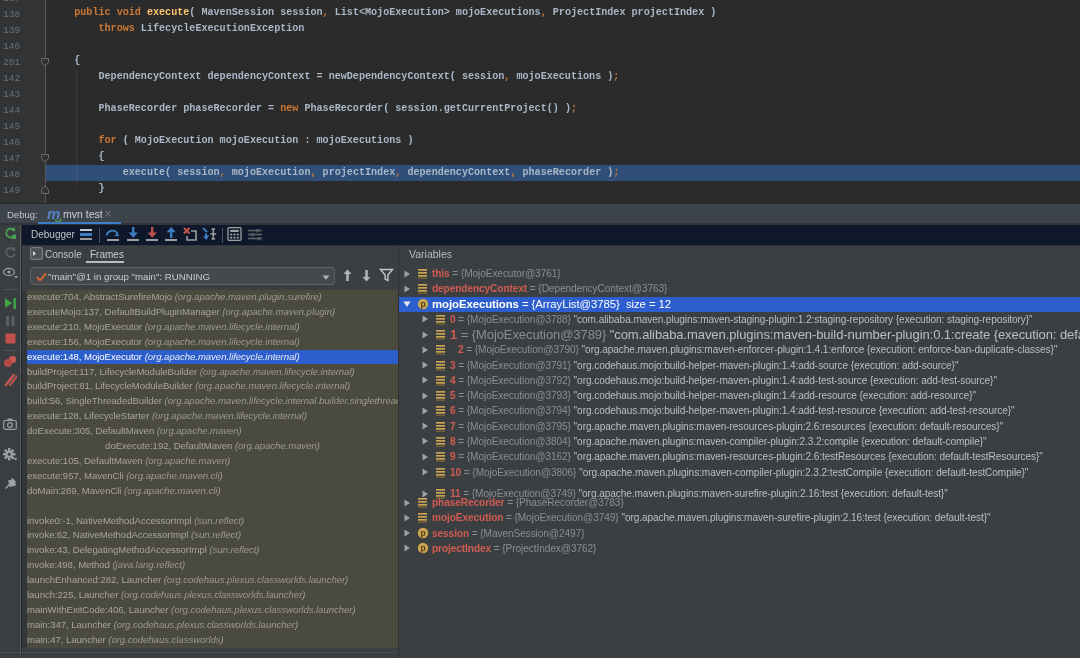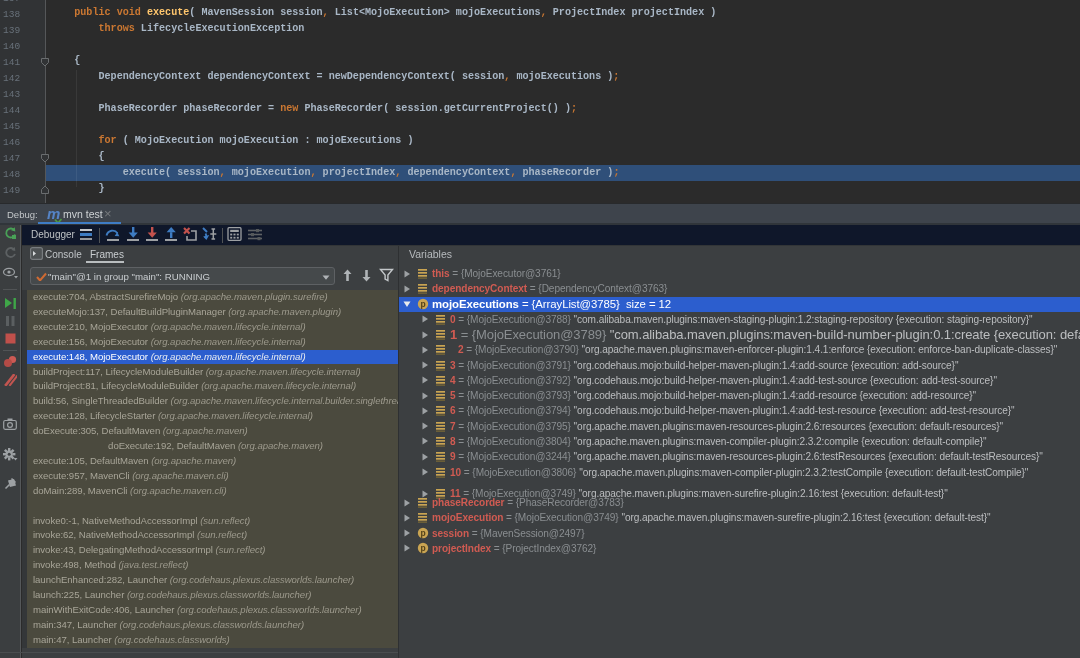--- a/index.html
+++ b/index.html
@@ -6,38 +6,38 @@
 .abs{position:absolute;}
 .codeln{position:absolute;left:50px;height:16px;line-height:16px;
  font-family:"Liberation Mono",monospace;font-size:10.1px;font-weight:bold;
  color:#a9b7c6;white-space:pre;}
 .lnum{position:absolute;left:3px;height:16px;line-height:16px;
  font-size:9.5px;color:#68717a;font-family:"Liberation Mono",monospace;}
 .kw{color:#cc7832;}
 .mth{color:#ffc66d;}
 .pn{color:#cc7832;}
 .frow{position:absolute;left:0;width:100%;height:15px;line-height:15px;
- font-size:9.6px;color:#a8a598;white-space:pre;overflow:hidden;padding-left:6px;letter-spacing:-0.05px;}
+ font-size:9.6px;color:#a8a598;white-space:pre;overflow:hidden;letter-spacing:-0.05px;}
 .frow i{color:#9d9a8d;}
 .vrow{position:absolute;left:0;width:100%;height:15.27px;line-height:15.27px;
  font-size:11px;color:#8a8e91;white-space:pre;overflow:hidden;}
 .vname{color:#d05b52;font-weight:bold;}
 .vval{color:#8a8e91;}
 .vstr{color:#bcbec0;}
 </style></head><body>
 <div class="abs" style="left:0;top:0;width:1080px;height:203px;background:#2b2b2b;overflow:hidden;">
     <div class="abs" style="left:0;top:0;width:45px;height:203px;background:#313335;"></div>
     <div class="abs" style="left:45px;top:0;width:1px;height:203px;background:#555759;"></div>
     <div class="abs" style="left:46px;top:165px;width:1034px;height:16px;background:#2f4f79;"></div>
     <div class="abs" style="left:76px;top:70px;width:1px;height:117px;background:rgba(255,255,255,0.07);"></div>
     <div class="lnum" style="top:-9px;">137</div>
     <div class="lnum" style="top:7px;">138</div>
     <div class="lnum" style="top:23px;">139</div>
     <div class="lnum" style="top:39px;">140</div>
-    <div class="lnum" style="top:55px;">141</div>
+    <div class="lnum" style="top:55px;">201</div>
     <div class="lnum" style="top:71px;">142</div>
     <div class="lnum" style="top:87px;">143</div>
     <div class="lnum" style="top:103px;">144</div>
     <div class="lnum" style="top:119px;">145</div>
     <div class="lnum" style="top:135px;">146</div>
     <div class="lnum" style="top:151px;">147</div>
     <div class="lnum" style="top:167px;">148</div>
     <div class="lnum" style="top:183px;">149</div>
     <div class="codeln" style="top:5px;">    <span class="kw">public void </span><span class="mth">execute</span>( MavenSession session<span class="pn">,</span> List&lt;MojoExecution&gt; mojoExecutions<span class="pn">,</span> ProjectIndex projectIndex )</div>
     <div class="codeln" style="top:21px;">        <span class="kw">throws</span> LifecycleExecutionException</div>
@@ -234,21 +234,21 @@
     <div class="frow" style="top:104.3px;height:14.9px;line-height:14.9px;">build:56, SingleThreadedBuilder <i>(org.apache.maven.lifecycle.internal.builder.singlethreaded)</i></div>
     <div class="frow" style="top:119.2px;height:14.9px;line-height:14.9px;">execute:128, LifecycleStarter <i>(org.apache.maven.lifecycle.internal)</i></div>
     <div class="frow" style="top:134.1px;height:14.9px;line-height:14.9px;">doExecute:305, DefaultMaven <i>(org.apache.maven)</i></div>
     <div class="frow" style="top:149.0px;height:14.9px;line-height:14.9px;text-align:center;">doExecute:192, DefaultMaven <i>(org.apache.maven)</i></div>
     <div class="frow" style="top:163.9px;height:14.9px;line-height:14.9px;">execute:105, DefaultMaven <i>(org.apache.maven)</i></div>
     <div class="frow" style="top:178.8px;height:14.9px;line-height:14.9px;">execute:957, MavenCli <i>(org.apache.maven.cli)</i></div>
     <div class="frow" style="top:193.7px;height:14.9px;line-height:14.9px;">doMain:289, MavenCli <i>(org.apache.maven.cli)</i></div>
     <div class="frow" style="top:223.5px;height:14.9px;line-height:14.9px;">invoke0:-1, NativeMethodAccessorImpl <i>(sun.reflect)</i></div>
     <div class="frow" style="top:238.4px;height:14.9px;line-height:14.9px;">invoke:62, NativeMethodAccessorImpl <i>(sun.reflect)</i></div>
     <div class="frow" style="top:253.3px;height:14.9px;line-height:14.9px;">invoke:43, DelegatingMethodAccessorImpl <i>(sun.reflect)</i></div>
-    <div class="frow" style="top:268.2px;height:14.9px;line-height:14.9px;">invoke:498, Method <i>(java.test.reflect)</i></div>
+    <div class="frow" style="top:268.2px;height:14.9px;line-height:14.9px;">invoke:498, Method <i>(java.lang.reflect)</i></div>
     <div class="frow" style="top:283.1px;height:14.9px;line-height:14.9px;">launchEnhanced:282, Launcher <i>(org.codehaus.plexus.classworlds.launcher)</i></div>
     <div class="frow" style="top:298.0px;height:14.9px;line-height:14.9px;">launch:225, Launcher <i>(org.codehaus.plexus.classworlds.launcher)</i></div>
     <div class="frow" style="top:312.9px;height:14.9px;line-height:14.9px;">mainWithExitCode:406, Launcher <i>(org.codehaus.plexus.classworlds.launcher)</i></div>
     <div class="frow" style="top:327.8px;height:14.9px;line-height:14.9px;">main:347, Launcher <i>(org.codehaus.plexus.classworlds.launcher)</i></div>
     <div class="frow" style="top:342.7px;height:14.9px;line-height:14.9px;">main:47, Launcher <i>(org.codehaus.classworlds)</i></div>
   </div>
 <div class="abs" style="left:22px;top:647.6px;width:377px;height:10.4px;background:#3c3f41;"></div>
 <div class="abs" style="left:0;top:652px;width:1080px;height:1px;background:#4a4d4f;"></div>
 <div class="abs" style="left:398px;top:246px;width:1px;height:412px;background:#2e3032;"></div>
 <div class="abs" style="left:399px;top:264px;width:681px;height:394px;background:#3c3f41;overflow:hidden;">
@@ -370,21 +370,21 @@
       </svg><div class="abs" style="left:51px;top:0;width:630px;height:15.27px;line-height:15.5px;font-size:10.1px;letter-spacing:-0.08px;white-space:pre;overflow:hidden;"><span class="vname">8</span><span class="vval"> = {MojoExecution@3804}</span> <span class="vstr">"org.apache.maven.plugins:maven-compiler-plugin:2.3.2:compile {execution: default-compile}"</span></div></div>
     <div class="vrow" style="top:185.24px;"><svg class="abs" style="left:22px;top:3.5px;" width="8" height="8" viewBox="0 0 8 8">
         <path d="M1.5 0.5 l5.5 3.5 l-5.5 3.5 z" fill="#9da1a4"></path>
       </svg><svg class="abs" style="left:36px;top:2px;" width="11" height="11" viewBox="0 0 11 11">
         <g fill="#c9a452">
           <rect x="1" y="1" width="9" height="1.7"></rect>
           <rect x="1" y="4" width="9" height="1.7"></rect>
           <rect x="1" y="7" width="9" height="1.7"></rect>
         </g>
         <rect x="1" y="9.6" width="9" height="1" fill="#8a7334"></rect>
-      </svg><div class="abs" style="left:51px;top:0;width:630px;height:15.27px;line-height:15.5px;font-size:10.1px;letter-spacing:-0.08px;white-space:pre;overflow:hidden;"><span class="vname">9</span><span class="vval"> = {MojoExecution@3244}</span> <span class="vstr">"org.apache.maven.plugins:maven-resources-plugin:2.6:testResources {execution: default-testResources}"</span></div></div>
+      </svg><div class="abs" style="left:51px;top:0;width:630px;height:15.27px;line-height:15.5px;font-size:10.1px;letter-spacing:-0.08px;white-space:pre;overflow:hidden;"><span class="vname">9</span><span class="vval"> = {MojoExecution@3162}</span> <span class="vstr">"org.apache.maven.plugins:maven-resources-plugin:2.6:testResources {execution: default-testResources}"</span></div></div>
     <div class="vrow" style="top:200.51px;"><svg class="abs" style="left:22px;top:3.5px;" width="8" height="8" viewBox="0 0 8 8">
         <path d="M1.5 0.5 l5.5 3.5 l-5.5 3.5 z" fill="#9da1a4"></path>
       </svg><svg class="abs" style="left:36px;top:2px;" width="11" height="11" viewBox="0 0 11 11">
         <g fill="#c9a452">
           <rect x="1" y="1" width="9" height="1.7"></rect>
           <rect x="1" y="4" width="9" height="1.7"></rect>
           <rect x="1" y="7" width="9" height="1.7"></rect>
         </g>
         <rect x="1" y="9.6" width="9" height="1" fill="#8a7334"></rect>
       </svg><div class="abs" style="left:51px;top:0;width:630px;height:15.27px;line-height:15.5px;font-size:10.1px;letter-spacing:-0.08px;white-space:pre;overflow:hidden;"><span class="vname">10</span><span class="vval"> = {MojoExecution@3806}</span> <span class="vstr">"org.apache.maven.plugins:maven-compiler-plugin:2.3.2:testCompile {execution: default-testCompile}"</span></div></div>

